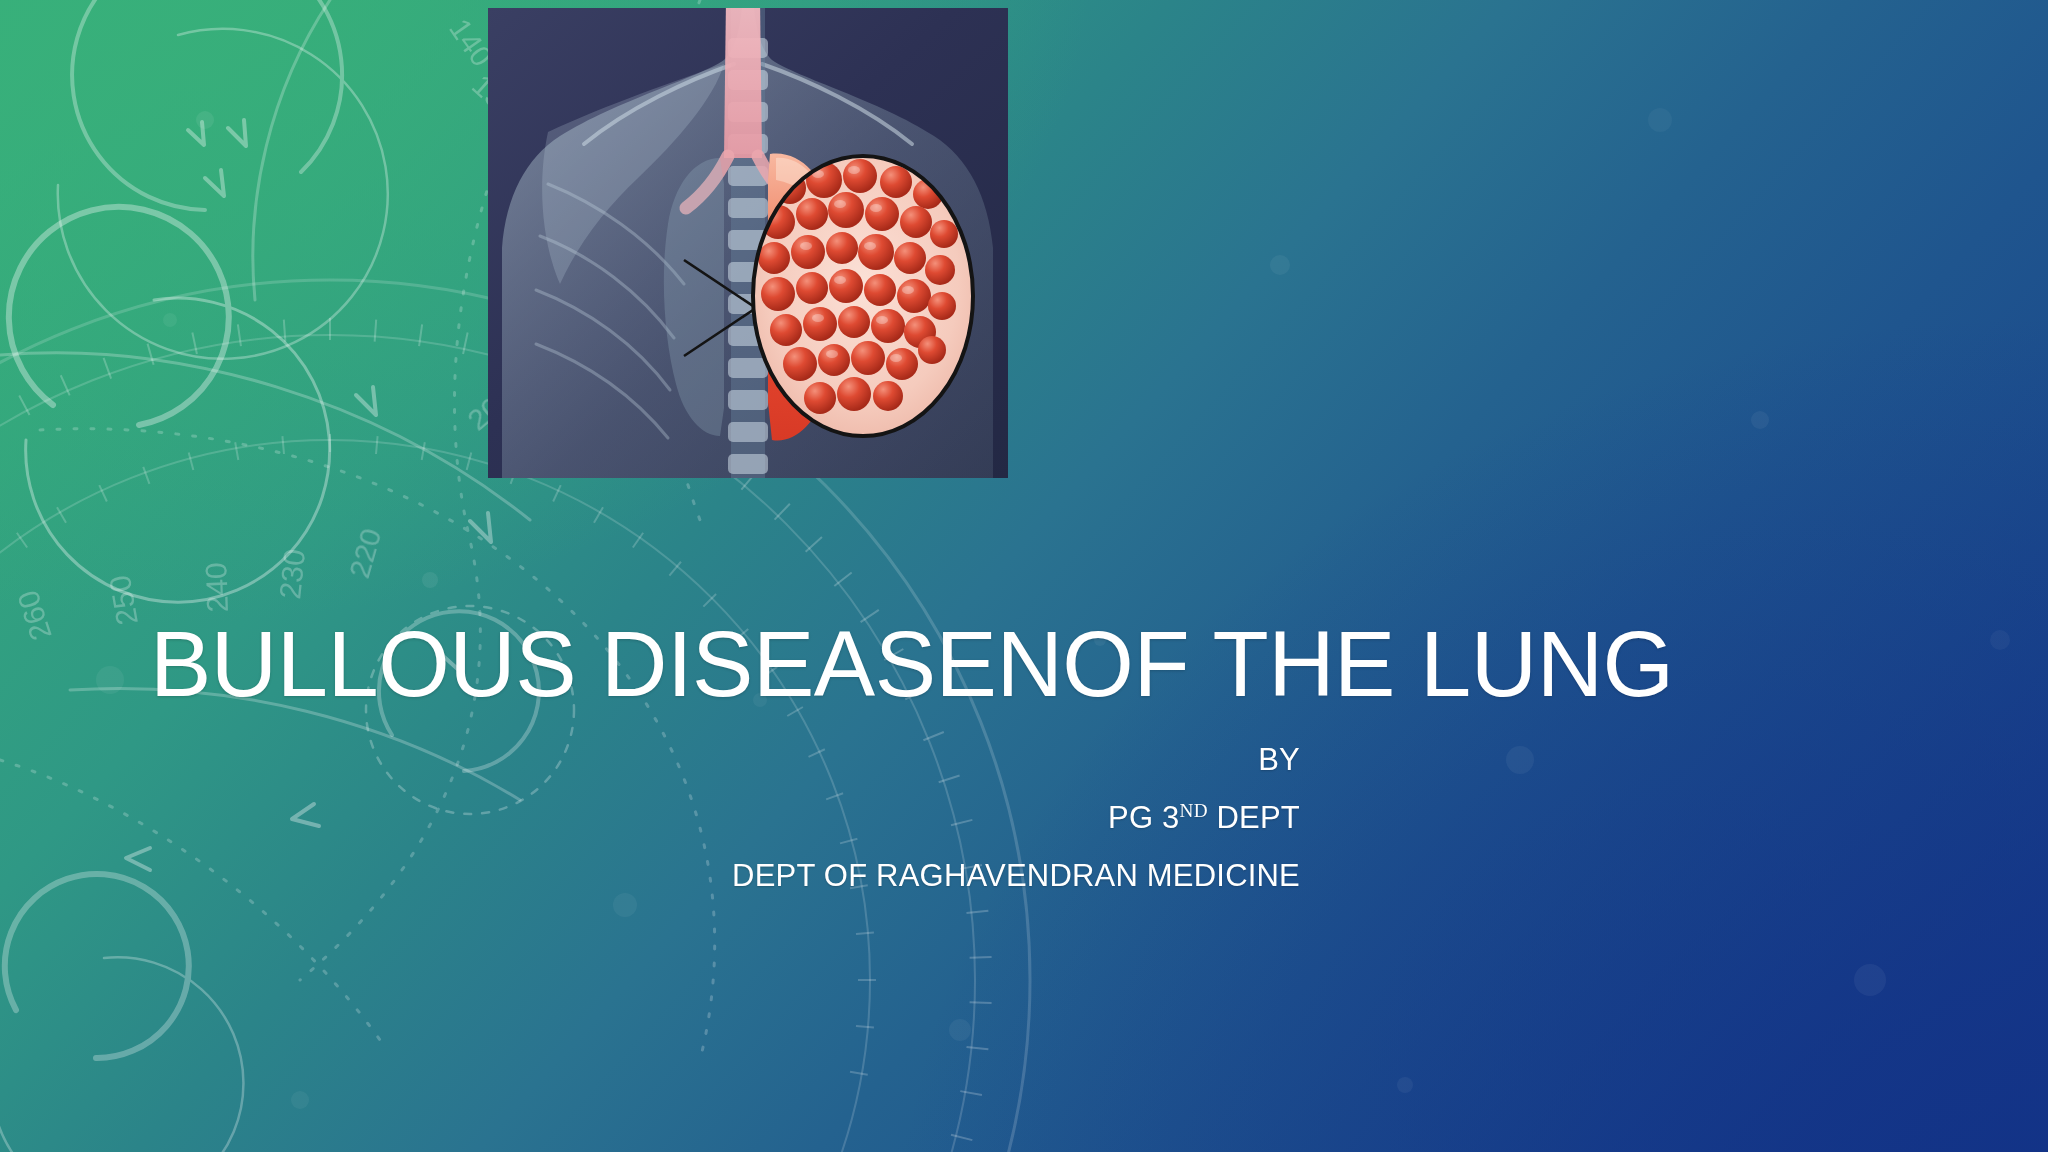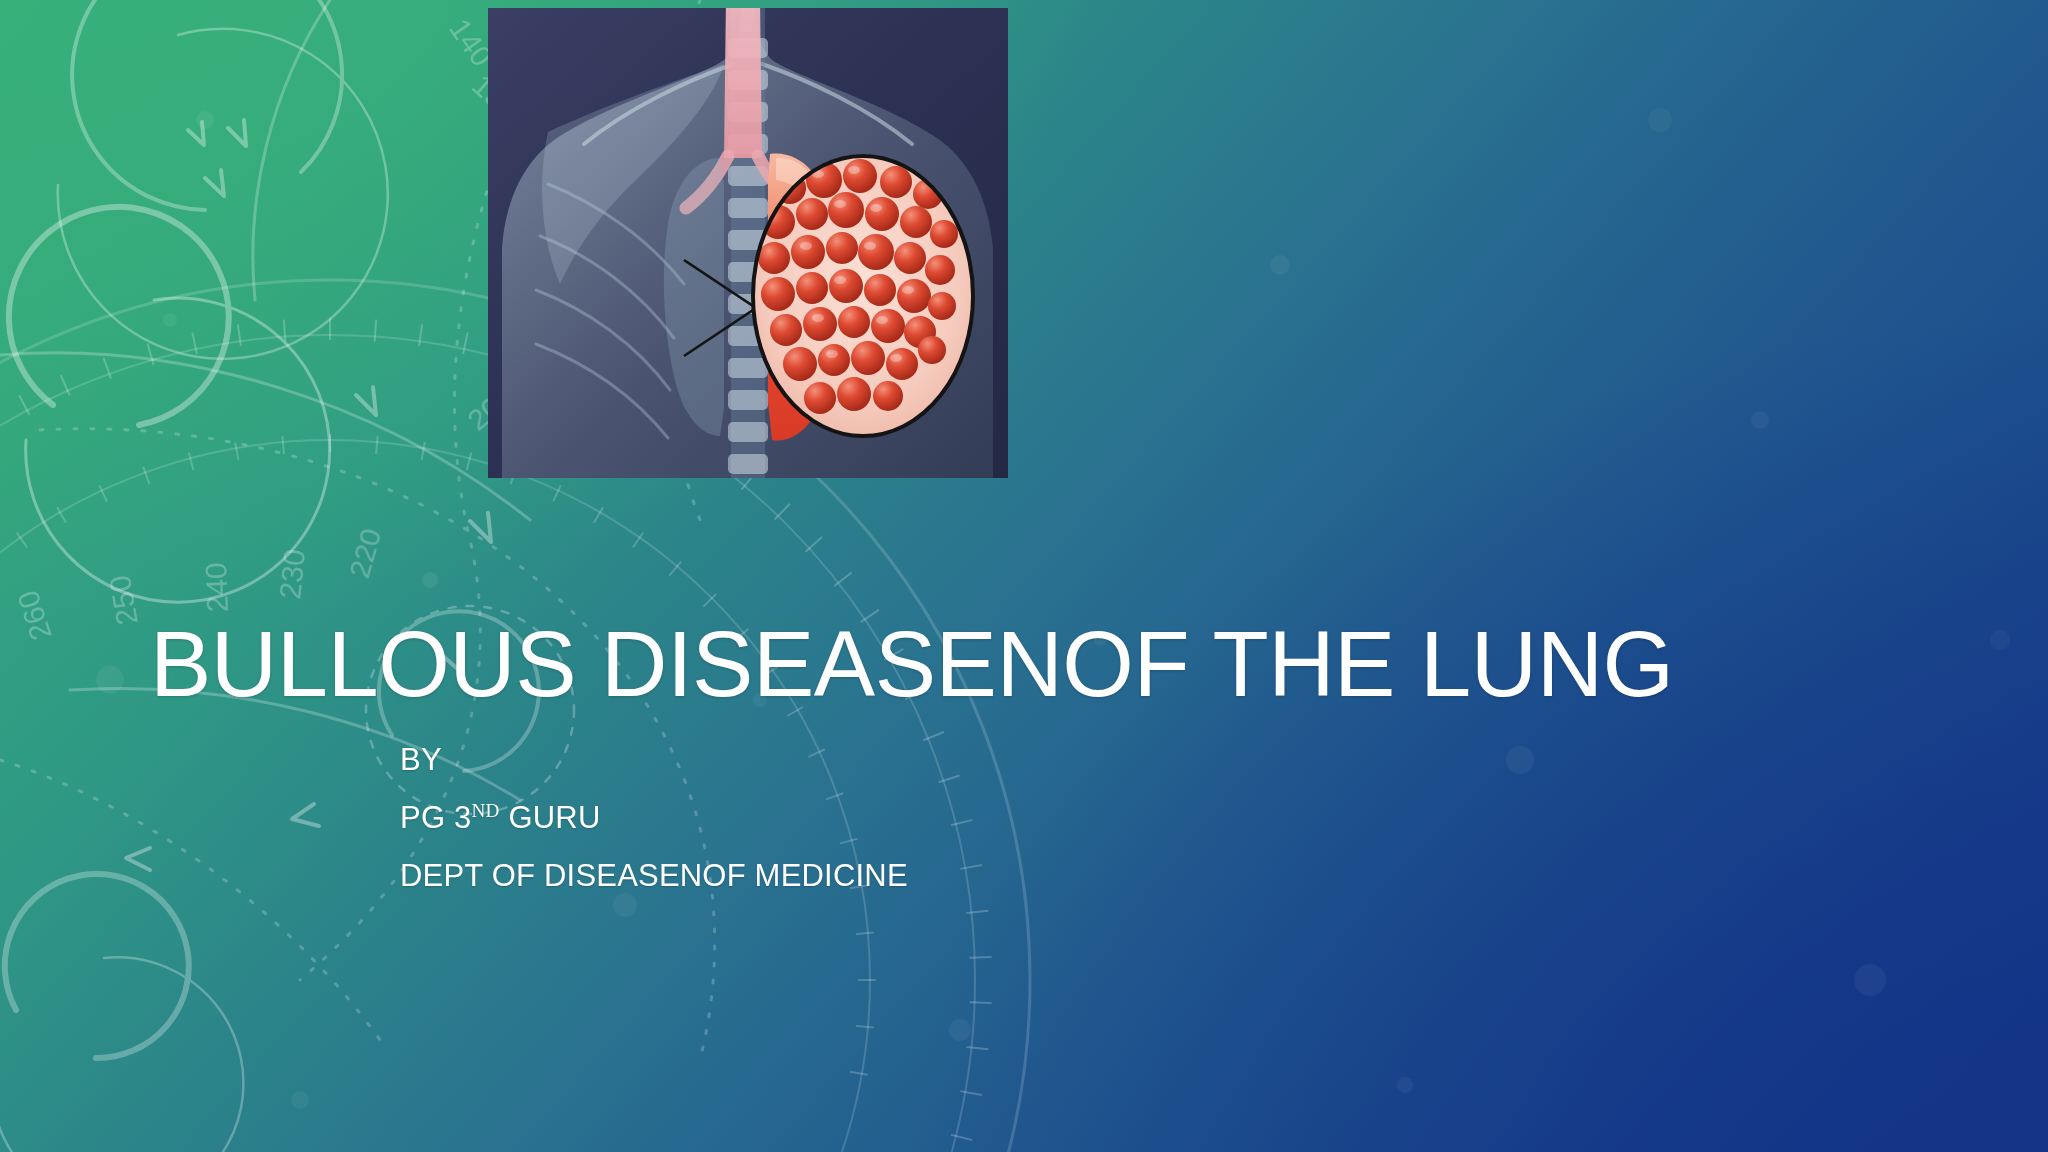--- a/index.html
+++ b/index.html
@@ -63,20 +63,21 @@
     font-weight: 300;
     letter-spacing: -0.5px;
     white-space: nowrap;
     text-shadow: 0 1px 3px rgba(0,0,0,0.18);
   }
   #subtitle {
     position: absolute;
     right: 748px;
     top: 742px;
     width: 900px;
+    text-align: right;
     color: #ffffff;
     font-size: 31px;
     font-weight: 400;
     letter-spacing: 0.2px;
     text-shadow: 0 1px 2px rgba(0,0,0,0.2);
   }
   #subtitle .sline { margin-bottom: 22px; white-space: nowrap; }
   #subtitle .sline:last-child { margin-bottom: 0; }
   #subtitle sup { font-size: 0.62em; vertical-align: super; font-family: Liberation Serif, serif; }
 </style>
@@ -467,17 +468,17 @@
       </g>
 
       <rect x="0" y="0" width="520" height="470" fill="none"></rect>
     </svg>
   </div>
 
   <div id="title">BULLOUS DISEASENOF THE LUNG</div>
 
   <div id="subtitle">
     <div class="sline">BY</div>
-    <div class="sline"><span>PG 3</span><sup>ND</sup><span> GURU</span></div>
-    <div class="sline">DEPT OF DISEASENOF MEDICINE</div>
+    <div class="sline"><span>PG 3</span><sup>ND</sup><span> DEPT</span></div>
+    <div class="sline">DEPT OF RAGHAVENDRAN MEDICINE</div>
   </div>
 
 </div>
 
 </body></html>

